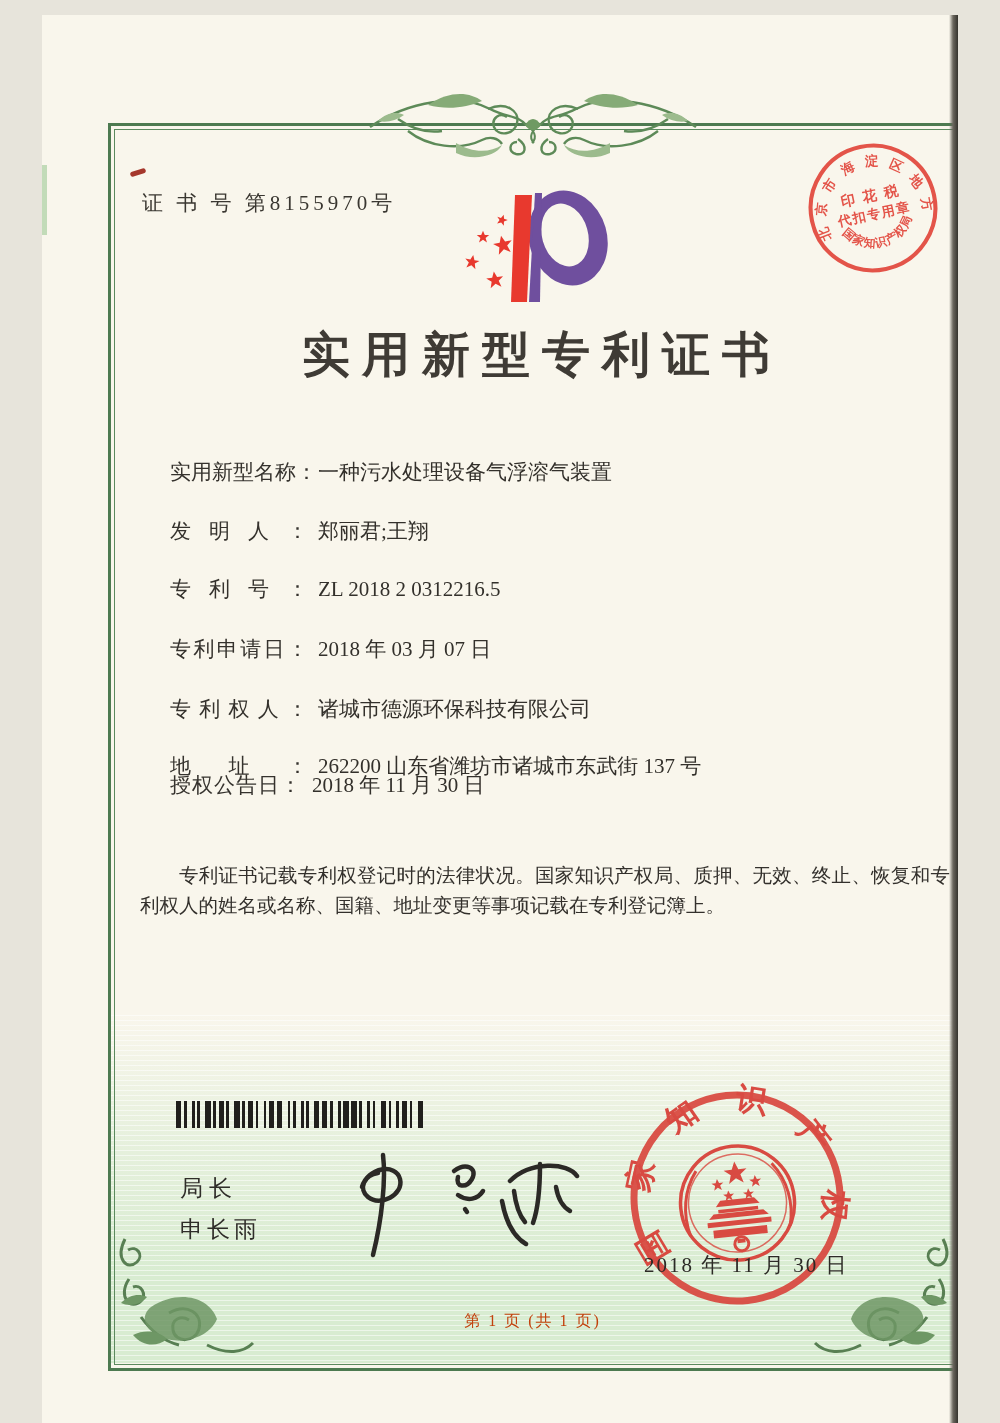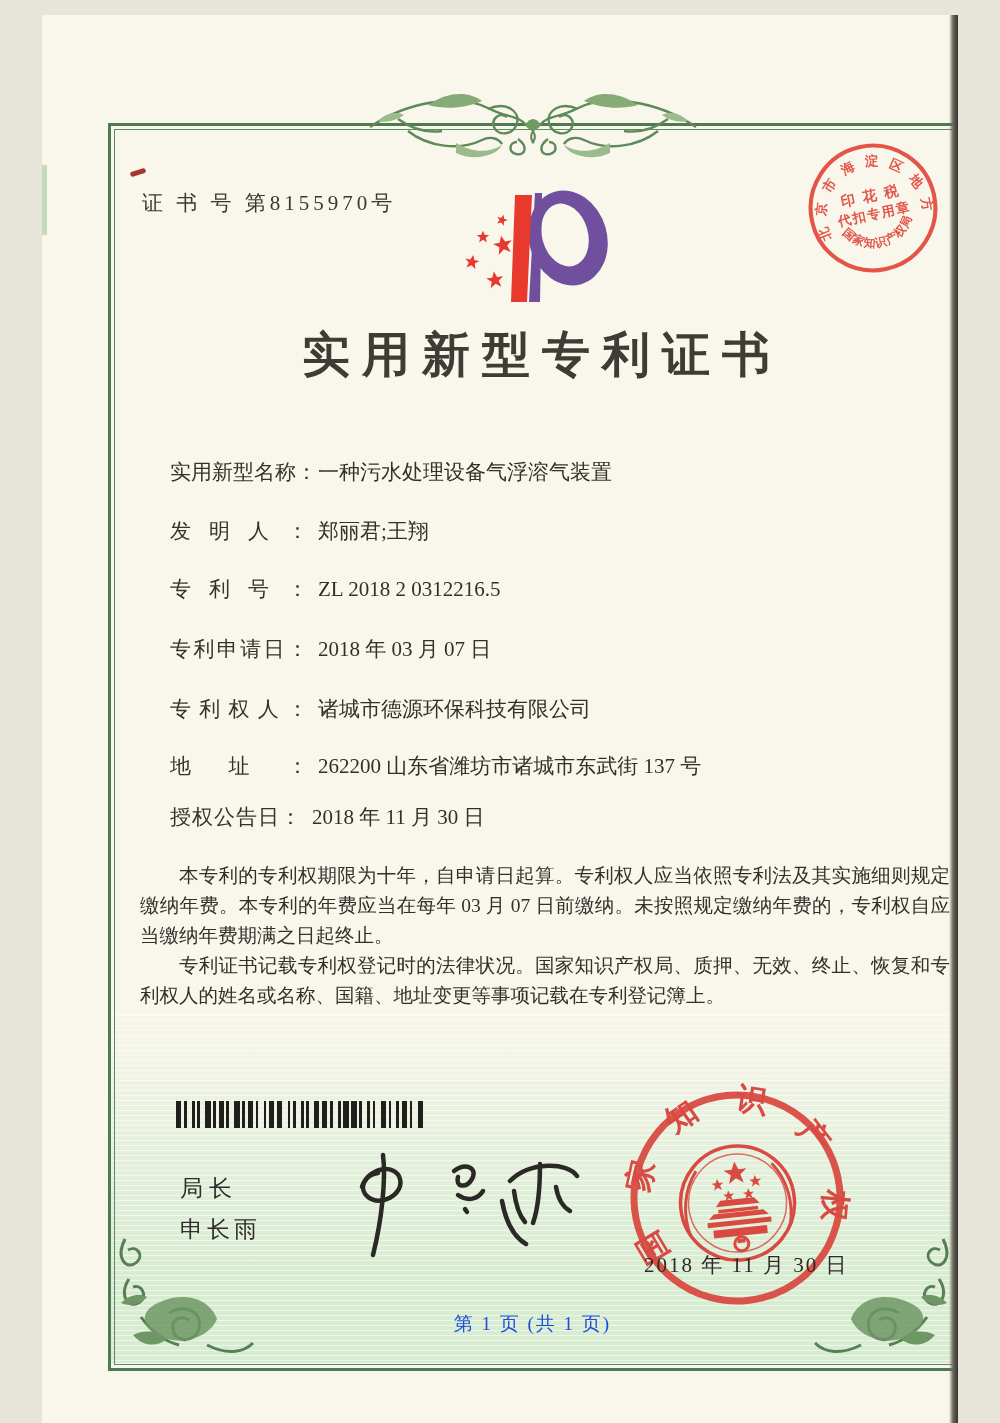--- a/index.html
+++ b/index.html
@@ -29,33 +29,33 @@
     position:absolute;left:0;top:308px;width:1000px;margin:0;text-align:center;
     font-size:48px;font-weight:bold;letter-spacing:12px;color:#3f3b35;
   }
   .logo{position:absolute;left:412px;top:168px;width:160px;height:130px;}
   .tax-seal{position:absolute;left:762px;top:124px;width:138px;height:138px;transform:rotate(-12deg);opacity:.92;}
   .fields{position:absolute;left:128px;top:0;width:790px;}
   .frow{position:absolute;left:0;font-size:21px;white-space:nowrap;}
   .flabel{display:inline-block;width:138px;text-align:justify;text-align-last:justify;color:#35322d;}
   .fvalue{margin-left:10px;color:#33302b;}
   .r1{top:443px}.r2{top:502px}.r3{top:560px}.r4{top:620px}.r5{top:680px}.r6{top:737px}
-  .grant-left{position:absolute;left:128px;top:788px;font-size:21px;white-space:nowrap;}
+  .grant-left{position:absolute;left:128px;top:756px;font-size:21px;white-space:nowrap;}
   .grant-right{position:absolute;left:568px;top:800px;font-size:21px;white-space:nowrap;}
   .glabel{letter-spacing:1px;}
   .body-text{position:absolute;left:98px;top:846px;width:810px;}
   .body-text p{margin:0;font-size:19.5px;line-height:30px;text-indent:2em;color:#33302c;text-align:justify;}
   .barcode{position:absolute;left:134px;top:1086px;width:250px;height:27px;display:flex;}
   .barcode .bar{background:#201f1c;}
   .sig-title{position:absolute;left:138px;top:1158px;font-size:23px;letter-spacing:6px;color:#2f2d29;}
   .sig-name{position:absolute;left:138px;top:1199px;font-size:23px;letter-spacing:4px;color:#2f2d29;}
   .sig-hand{position:absolute;left:286px;top:1134px;width:256px;height:112px;}
   .seal-main{position:absolute;left:570px;top:1058px;width:250px;height:250px;transform:rotate(-6deg);opacity:.95;}
   .seal-date{position:absolute;left:602px;top:1236px;font-size:21px;letter-spacing:2px;color:#2c2a26;z-index:5;}
-  .footer{position:absolute;left:66px;top:1296px;width:849px;text-align:center;font-size:19px;color:#1d4ed8;letter-spacing:2px;z-index:5;}
+  .footer{position:absolute;left:66px;top:1296px;width:849px;text-align:center;font-size:16px;color:#c2410c;letter-spacing:2px;z-index:5;}
   .ornament-top{position:absolute;left:326px;top:70px;width:330px;height:84px;}
   .corner-bl{position:absolute;left:69px;top:1222px;width:145px;height:128px;}
   .corner-br{position:absolute;left:770px;top:1222px;width:145px;height:128px;transform:scaleX(-1);}
   .edge-right{position:absolute;right:0;top:0;width:9px;height:100%;background:linear-gradient(to right, rgba(60,58,52,0), #6b675e 45%, #35332d);}
   .edge-bottom{position:absolute;left:0;bottom:0;width:100%;height:9px;background:linear-gradient(to bottom, rgba(60,58,52,0), #6b675e 45%, #35332d);}
   .edge-left-green{position:absolute;left:0;top:150px;width:5px;height:70px;background:#b4d5ab;opacity:.8;}
   .red-fleck{position:absolute;left:88px;top:155px;width:16px;height:5px;background:#a5372c;border-radius:3px;transform:rotate(-18deg);}
   svg text{font-family:"Liberation Serif","DejaVu Serif",serif;}
 </style>
 </head>
@@ -158,21 +158,20 @@
     <div class="frow r4"><span class="flabel">专利申请日：</span><span class="fvalue">2018 年 03 月 07 日</span></div>
     <div class="frow r5"><span class="flabel">专利权人：</span><span class="fvalue">诸城市德源环保科技有限公司</span></div>
     <div class="frow r6"><span class="flabel">地址：</span><span class="fvalue">262200 山东省潍坊市诸城市东武街 137 号</span></div>
   </div>
 
   <div class="grant-left">
     <span class="glabel">授权公告日：</span><span class="fvalue">2018 年 11 月 30 日</span>
   </div>
 
   <div class="body-text">
-    <p>本专利的专利权期限为十年，自申请日起算。专利权人应当依照专利法及其实施细则规定缴纳年费。本专利的年费应当在每年 03 月 07 日前缴纳。未按照规定缴纳年费的，专利权自应当缴纳年费期满之日起终止。</p>
     <p>专利证书记载专利权登记时的法律状况。国家知识产权局、质押、无效、终止、恢复和专利权人的姓名或名称、国籍、地址变更等事项记载在专利登记簿上。</p>
   </div>
 
   <div class="barcode">
       <span class="bar" style="flex: 2 1 0%;"></span>
       <span style="flex: 1 1 0%;"></span>
       <span class="bar" style="flex: 1 1 0%;"></span>
       <span style="flex: 2 1 0%;"></span>
       <span class="bar" style="flex: 1 1 0%;"></span>
       <span style="flex: 1 1 0%;"></span>

